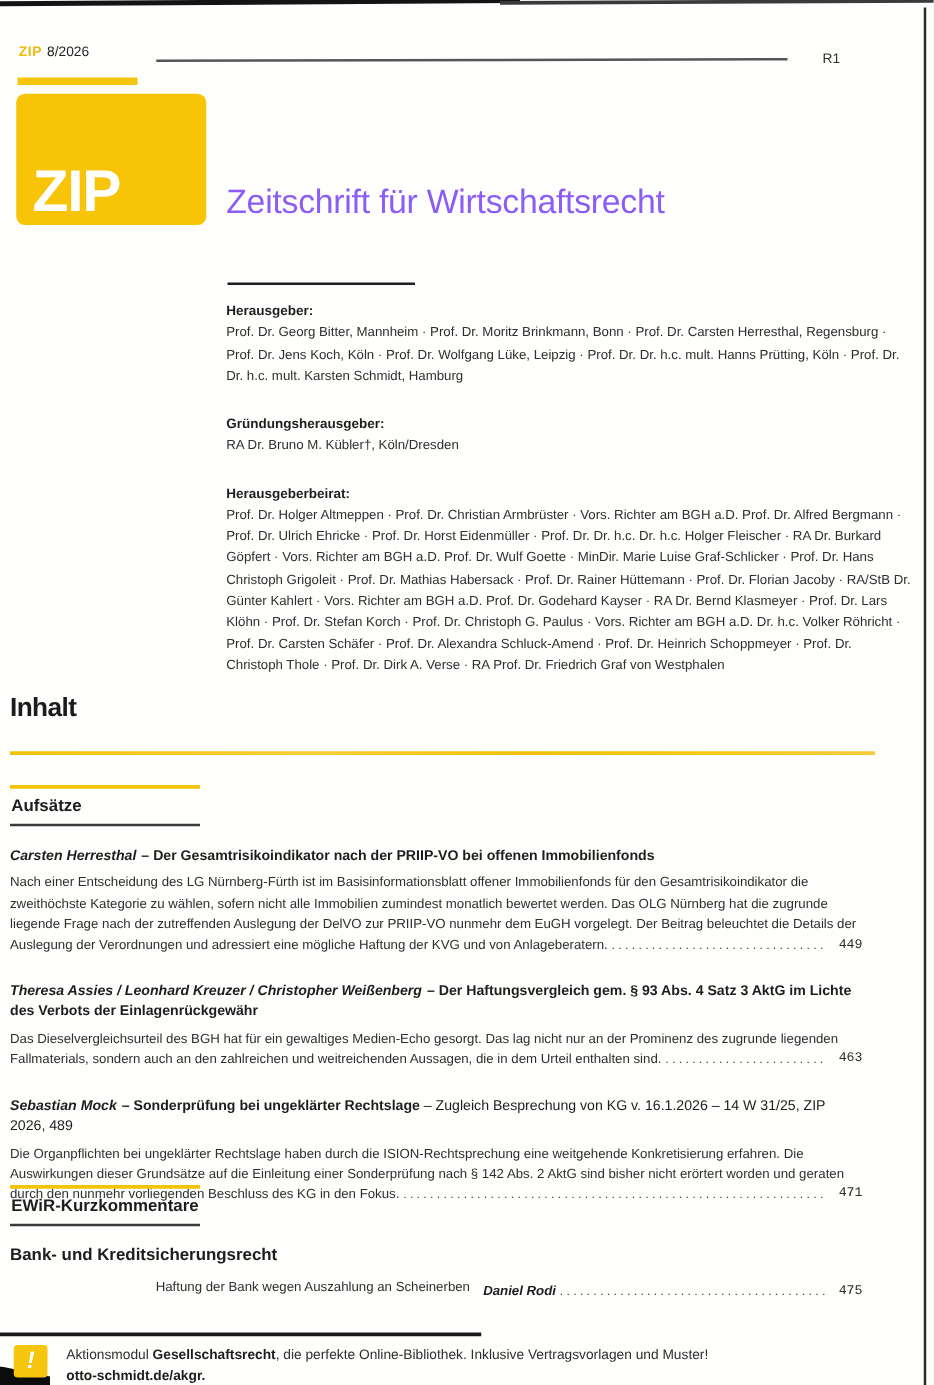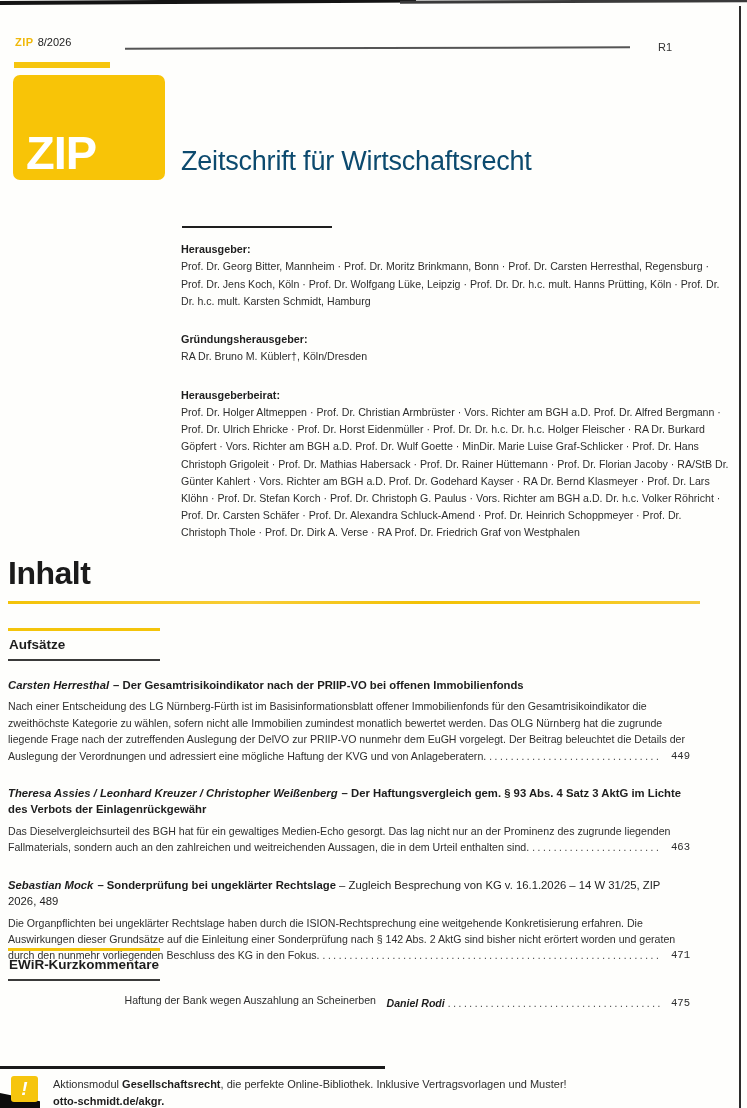--- a/index.html
+++ b/index.html
@@ -23,30 +23,30 @@
   .hdr-rule { position:absolute; top:47px; left:125px; width:505px; height:2px; background:#555; transform:rotate(-0.15deg); }
   .hdr .pageref { position:absolute; top:5px; left:643px; color:#333; }
 
   
   .sliver { position:absolute; top:62px; left:14px; width:96px; height:6px; background:#f6c50e; }
   .logo { position:absolute; top:75px; left:13px; width:152px; height:105px; background:#f8c407; border-radius:7px; }
   .logo span {
     position:absolute; left:13px; bottom:4px; color:#fff; font-weight:bold;
     font-size:47px; letter-spacing:-1px; line-height:1;
   }
-  .jtitle { position:absolute; top:146px; left:181px; font-size:27px; font-weight:400; color:#0c4a6e; letter-spacing:-0.2px; }
+  .jtitle { position:absolute; top:146px; left:181px; font-size:27px; font-weight:400; color:#8b5cf6; letter-spacing:-0.2px; }
   .title-rule { position:absolute; top:226px; left:182px; width:150px; height:2px; background:#1e1e1e; }
 
   
   .masthead { position:absolute; top:241px; left:181px; width:548px; font-size:10.6px; line-height:1.62; color:#2e2e2e; }
   .masthead h3 { font-size:10.8px; font-weight:bold; color:#1e1e1e; }
   .masthead .blk { margin-bottom:21px; }
 
   
-  .inhalt { position:absolute; top:555px; left:8px; font-size:32px; font-weight:800; color:#1b1b1b; letter-spacing:-0.5px; }
+  .inhalt { position:absolute; top:555px; left:8px; font-size:21px; font-weight:800; color:#1b1b1b; letter-spacing:-0.5px; }
   .inhalt-rule { position:absolute; top:601px; left:8px; width:692px; height:3px;
     background:linear-gradient(90deg,#f3c308,#f8cd36 35%,#f2c105 60%,#f6c916 82%,#f5ca3d); }
 
   .sec-head { position:relative; }
   .sec-yellow { width:152px; height:3px; background:#f4c40a; }
   .sec-label { font-size:13.5px; font-weight:bold; color:#1d1d1d; padding:6px 0 7px 1px; }
   .sec-dark { width:152px; height:2px; background:#3a3a3a; }
 
   .aufsaetze { position:absolute; top:628px; left:8px; width:682px; }
   .articles { margin-top:16px; }
@@ -157,20 +157,21 @@
 
     </div>
   </div>
 
   <div class="ewir">
     <div class="sec-head">
       <div class="sec-yellow"></div>
       <div class="sec-label">EWiR-Kurzkommentare</div>
       <div class="sec-dark"></div>
     </div>
+    <div class="ewir-sub">Bank- und Kreditsicherungsrecht</div>
     <div class="ewir-entry">
       <div class="etitle">Haftung der Bank wegen Auszahlung an Scheinerben</div>
       <div class="ewir-right">
         <div class="leader-row">
           <span class="eauthor">Daniel Rodi</span><span class="pagenum">475</span><span class="leader-dots">........................................</span>
         </div>
       </div>
     </div>
   </div>
 

